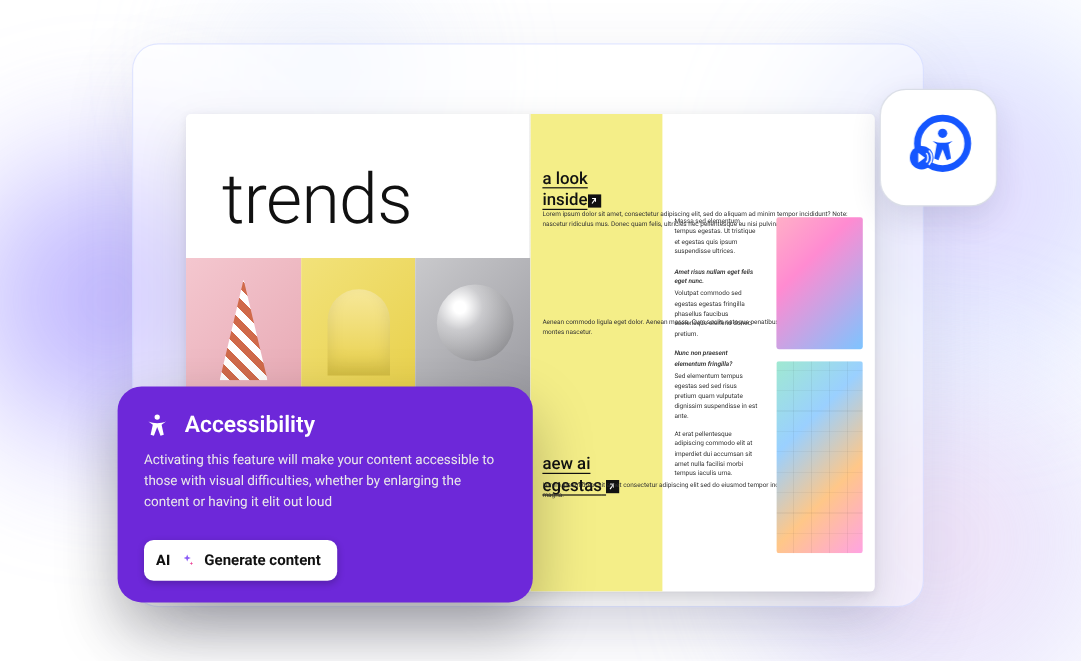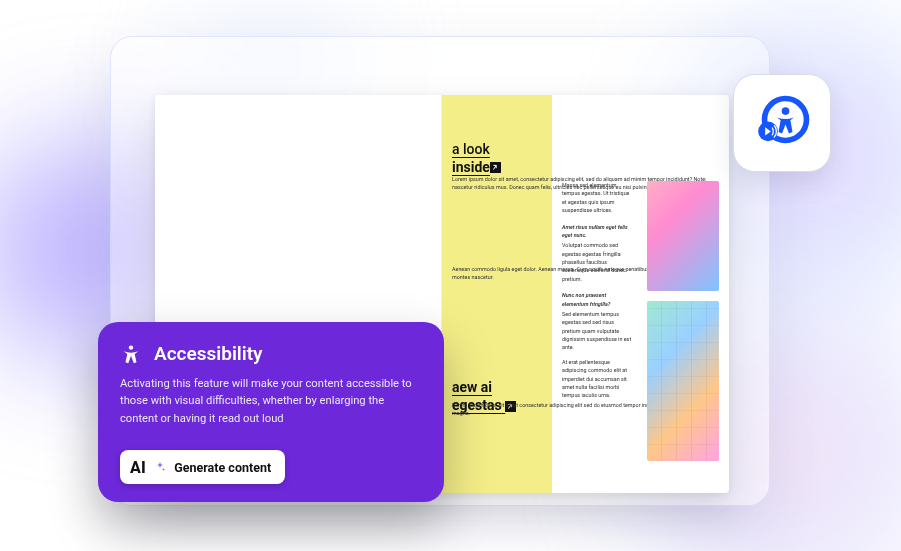--- a/index.html
+++ b/index.html
@@ -55,22 +55,22 @@
     .tile.t3 { background:linear-gradient(135deg,#c9c9cc,#9a9aa0); position:relative; }
     .tile.t3::after { content:""; position:absolute; left:18px; top:22px; width:64px; height:64px; border-radius:50%;
       background:radial-gradient(circle at 30% 30%, #fff 0 8%, rgba(255,255,255,.3) 30%, rgba(0,0,0,.25) 100%); }
     .lorem-left { position:absolute; left:26px; right:40px; top:258px; font-size:6px; line-height:1.5; color:#444; }
 
     
     .ycol { position:absolute; left:0; top:0; bottom:0; width:110px; background:#f4ee88; }
     .ytitle { position:absolute; left:10px; font-size:14px; font-weight:500; color:#111;
       text-decoration:underline; text-underline-offset:3px; display:flex; align-items:center; gap:6px;margin-top:24px; }
     .ytitle.t-top { top:22px; flex-direction:column; align-items:flex-start; gap:2px; }
-    .ytitle.t-top .row2 { display:flex; align-items:center; gap:0;font-weight:bold; }
-    .ytitle.t-bot { top:260px; flex-direction:column; align-items:flex-start; gap:2px;font-weight:bold; }
+    .ytitle.t-top .row2 { display:flex; align-items:center; gap:0; }
+    .ytitle.t-bot { top:260px; flex-direction:column; align-items:flex-start; gap:2px; }
     .sq { width:11px; height:11px; background:#111; display:inline-flex; align-items:center; justify-content:center; }
     .ylorem { position:absolute; left:10px; right:10px; font-size:5.4px; line-height:1.5; color:#333; }
     .ylorem.a { top:80px; height:80px; overflow:hidden; }
     .ylorem.b { top:170px; height:70px; overflow:hidden; }
     .ylorem.c { top:306px; height:60px; overflow:hidden; }
 
     
     .ccol { position:absolute; left:120px; top:86px; width:70px; font-size:5.4px; line-height:1.55; color:#333; }
     .ccol .ital { font-style:italic; font-weight:600; margin:8px 0 2px; }
 
@@ -95,38 +95,47 @@
       border-radius:20px; color:#fff; padding:20px 22px 18px; box-shadow:0 22px 50px rgba(0,0,0,.28);
     }
     .card-title-row { display:flex; align-items:center; gap:12px; margin-bottom:10px; }
     .card-title { font-size:19px; font-weight:600; color:#fff; }
     .card-desc { font-size:11.2px; line-height:1.55; color:#eaeaea; }
     .gen-btn {
       position:absolute; left:22px; bottom:18px; height:34px; background:#fff; border-radius:8px;
       display:flex; align-items:center; gap:8px; padding:0 14px 0 10px;
       box-shadow:0 2px 6px rgba(0,0,0,.2);
     }
-    .gen-btn .ai { font-size:16px; font-weight:800; color:#111; letter-spacing:.3px; }
+    .gen-btn .ai { font-size:12px; font-weight:800; color:#111; letter-spacing:.3px; }
     .gen-btn .lbl { font-size:12.5px; font-weight:700; color:#111; }
     .spark { width:12px; height:12px; }
   </style>
 </head>
 <body>
 
 <div class="blob a"></div>
 <div class="blob b"></div>
 <div class="blob c"></div>
 <div class="blob d"></div>
 
 <div class="frame">
 
 
   <div class="book">
     <div class="spine"></div>
 
+    <div class="page left">
+      <div class="trends-title">trends</div>
+      <div class="img-row">
+        <div class="tile t1"></div>
+        <div class="tile t2"></div>
+        <div class="tile t3"></div>
+      </div>
+      <div class="lorem-left">Lorem ipsum dolor sit amet, consectetur adipiscing elit. Sed do eiusmod tempor incididunt ut labore et dolore magna aliqua.</div>
+    </div>
 
     <div class="page right">
       <div class="ycol"></div>
 
       <div class="ytitle t-top">
         <span>a look</span>
         <span class="row2">
           <span>inside</span>
           <span class="sq">
             <svg width="7" height="7" viewBox="0 0 10 10">
@@ -180,21 +189,21 @@
 </div>
 
 <div class="card">
   <div class="card-title-row">
     <svg width="22" height="22" viewBox="0 0 24 24">
       <circle cx="12" cy="5" r="2.4" fill="#fff"></circle>
       <path d="M4 9c5 2 11 2 16 0l-4 3 2 9-3 1-3-8-3 8-3-1 2-9z" fill="#fff"></path>
     </svg>
     <div class="card-title">Accessibility</div>
   </div>
-  <div class="card-desc">Activating this feature will make your content accessible to those with visual difficulties, whether by enlarging the content or having it read out loud</div>
+  <div class="card-desc">Activating this feature will make your content accessible to those with visual difficulties, whether by enlarging the content or having it elit out loud</div>
 
   <div class="gen-btn">
     <span class="ai">AI</span>
     <svg class="spark" viewBox="0 0 24 24">
       <path d="M12 2l1.6 4.4L18 8l-4.4 1.6L12 14l-1.6-4.4L6 8l4.4-1.6z" fill="#8b5cf6"></path>
       <path d="M19 14l.8 2.2L22 17l-2.2.8L19 20l-.8-2.2L16 17l2.2-.8z" fill="#ec4899"></path>
     </svg>
     <span class="lbl">Generate content</span>
   </div>
 </div>

